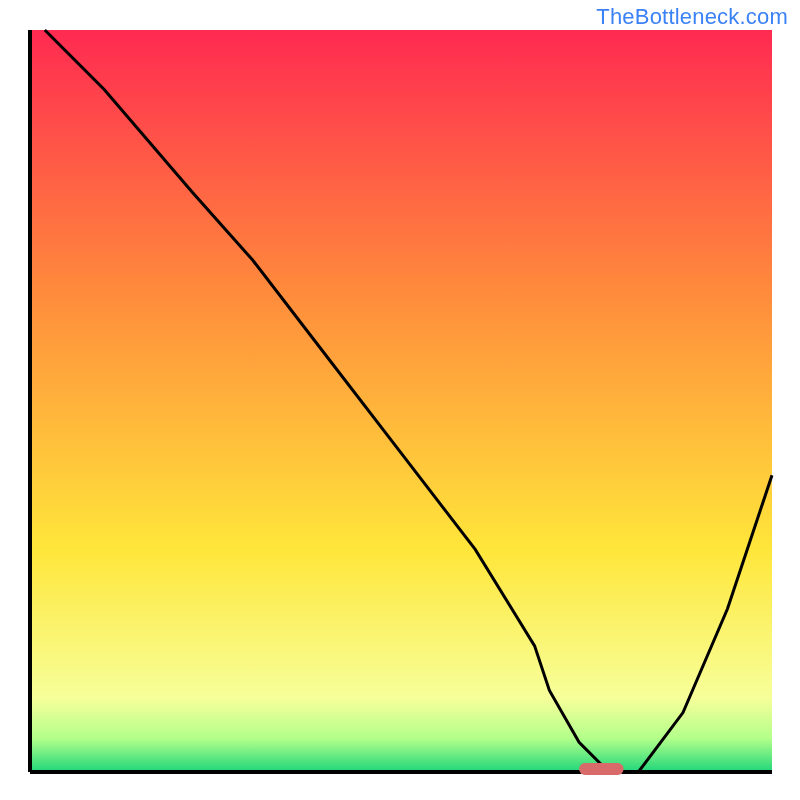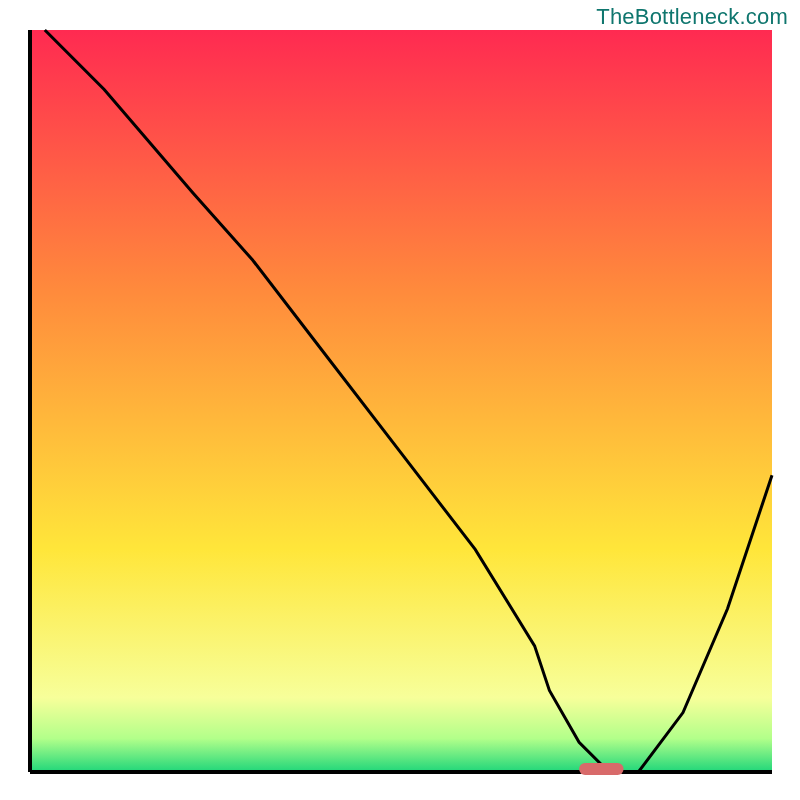--- a/index.html
+++ b/index.html
@@ -13,21 +13,21 @@
   .chart-container {
     position: relative;
     width: 800px;
     height: 800px;
   }
   .watermark {
     position: absolute;
     top: 4px;
     right: 12px;
     font-size: 22px;
-    color: #0f766e;
+    color: #3b82f6;
     font-weight: 500;
     letter-spacing: 0.2px;
     z-index: 5;
   }
   svg {
     display: block;
   }
 </style>
 </head>
 <body>

